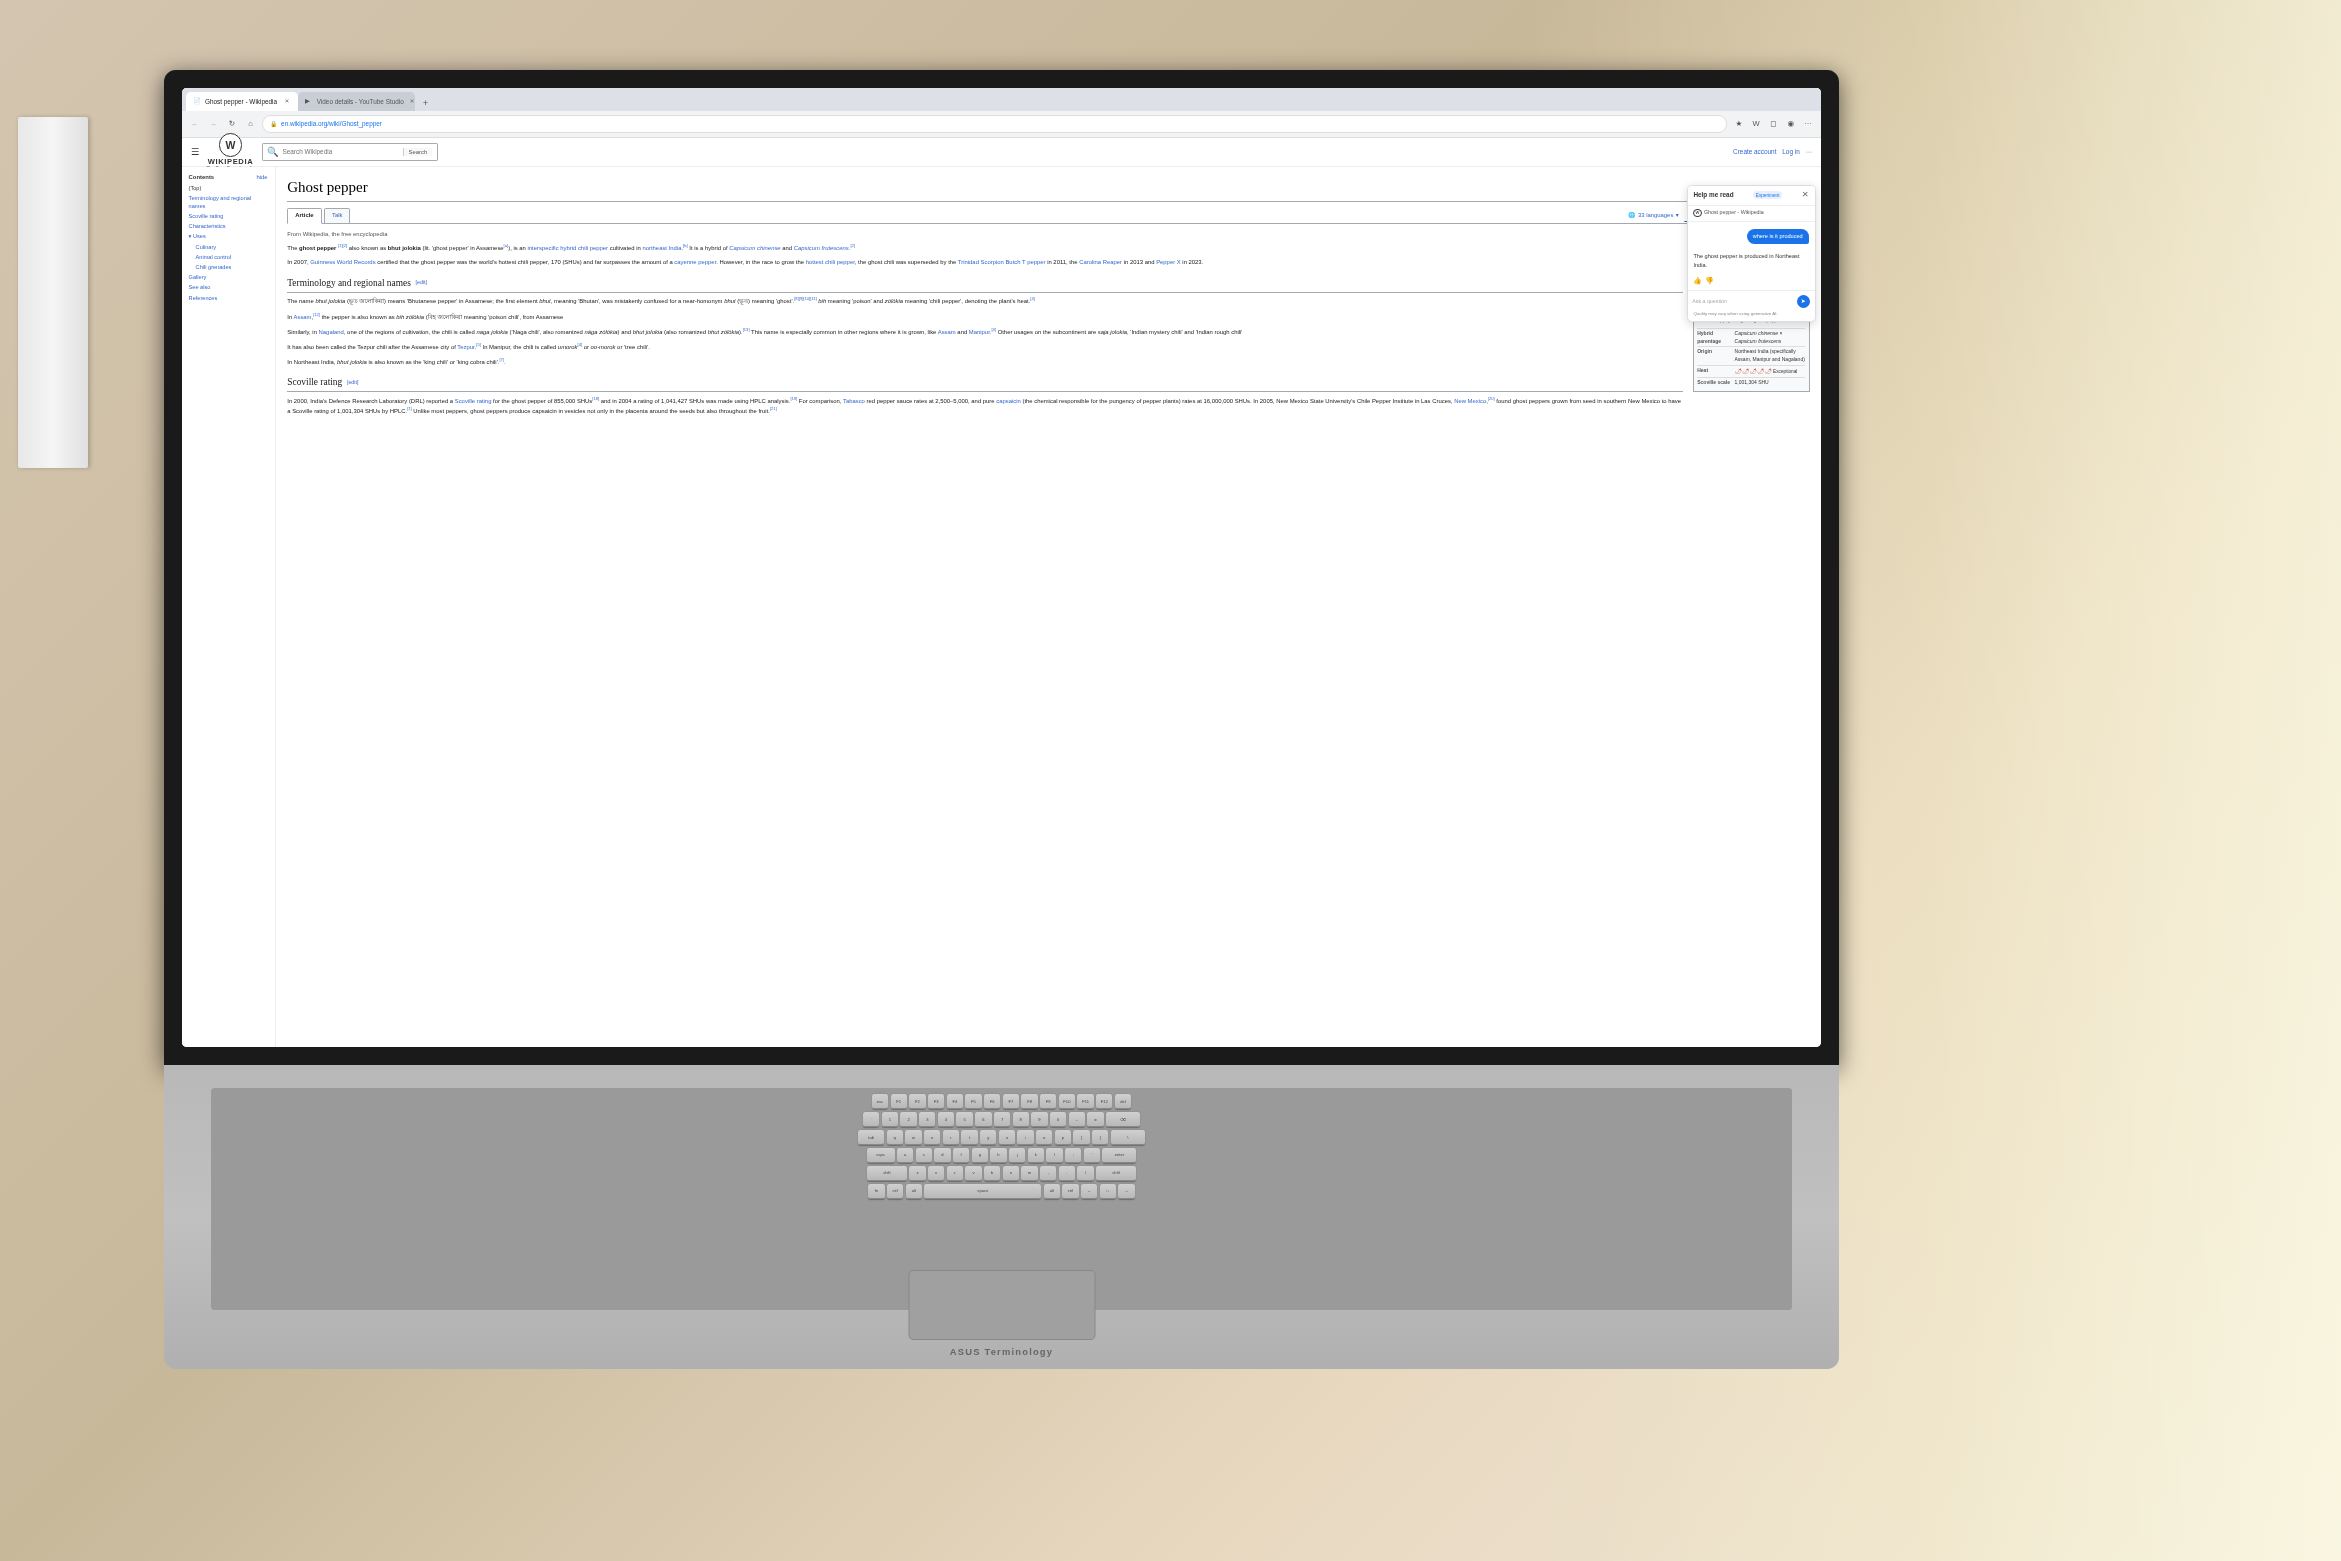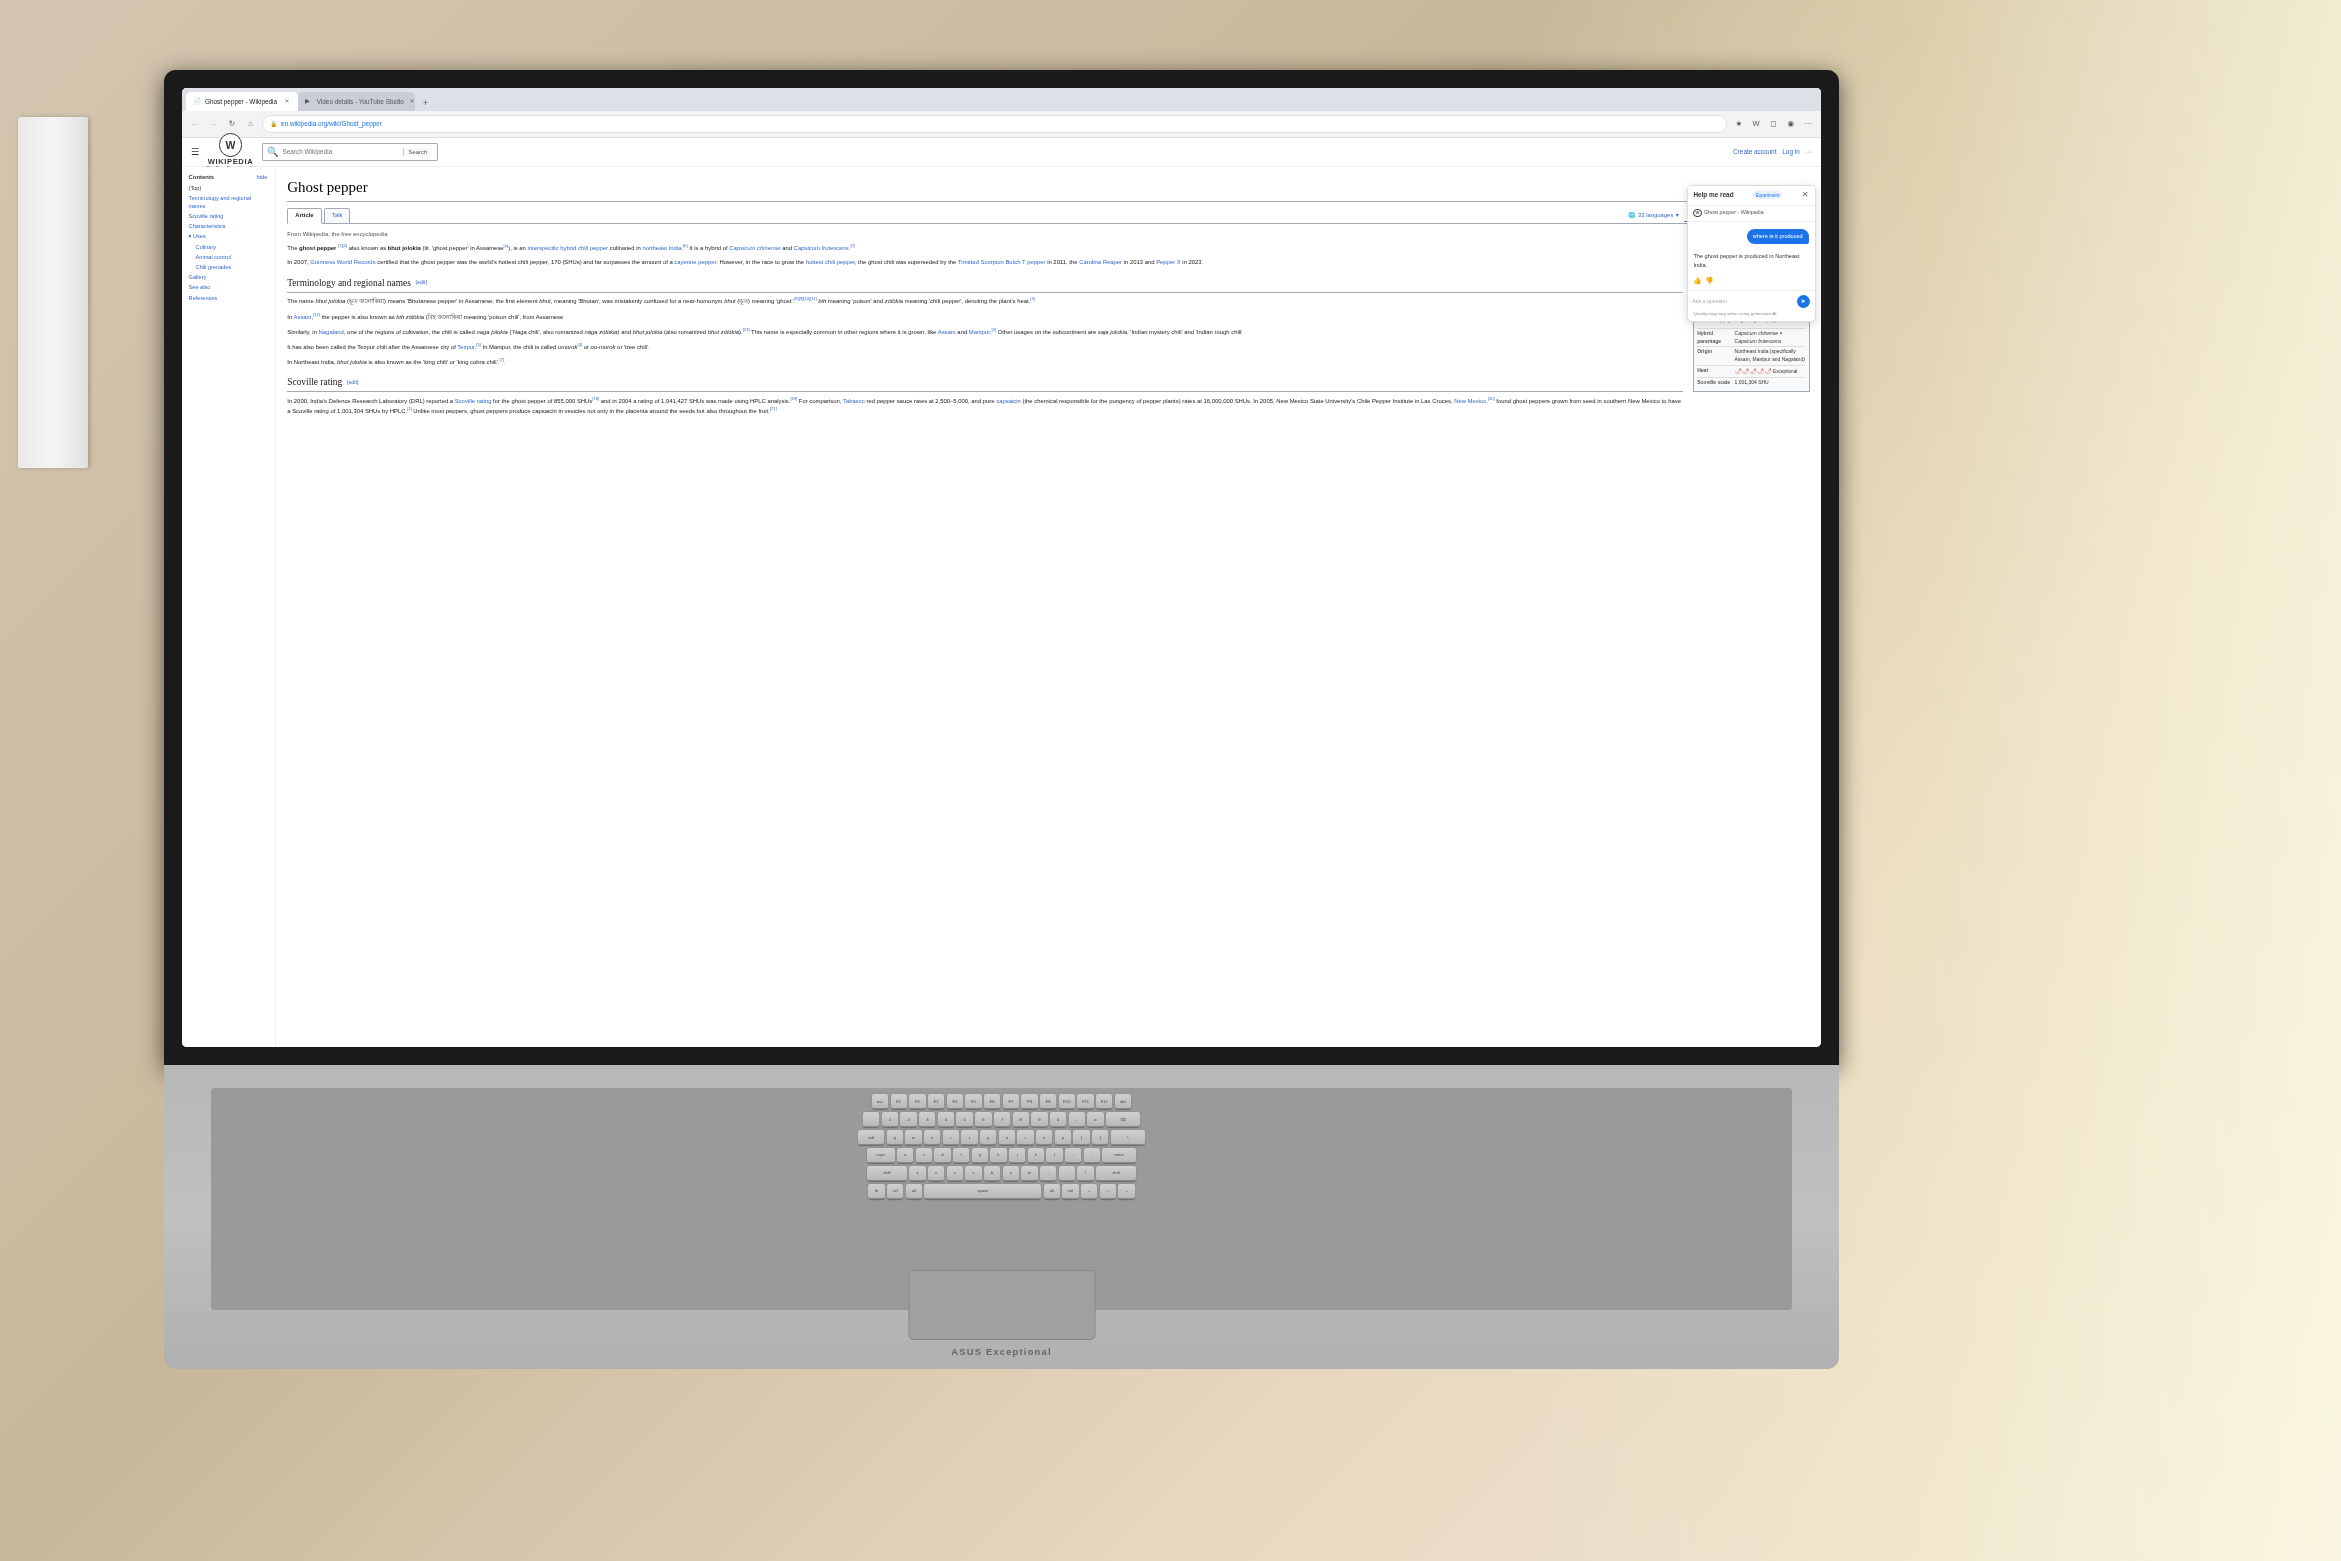--- a/index.html
+++ b/index.html
@@ -1096,17 +1096,17 @@
         <div class="key key-sm">alt</div>
         <div class="key" style="width:117px;height:15px;">space</div>
         <div class="key key-sm">alt</div>
         <div class="key key-sm">ctrl</div>
         <div class="key key-sm">←</div>
         <div class="key key-sm" style="font-size:3.5px;">↑↓</div>
         <div class="key key-sm">→</div>
       </div>
     </div>
     <div class="laptop-touchpad"></div>
-    <div class="laptop-brand">ASUS Exceptional</div>
+    <div class="laptop-brand">ASUS Terminology</div>
   </div>
 
 </div>
 
 
 </body></html>

